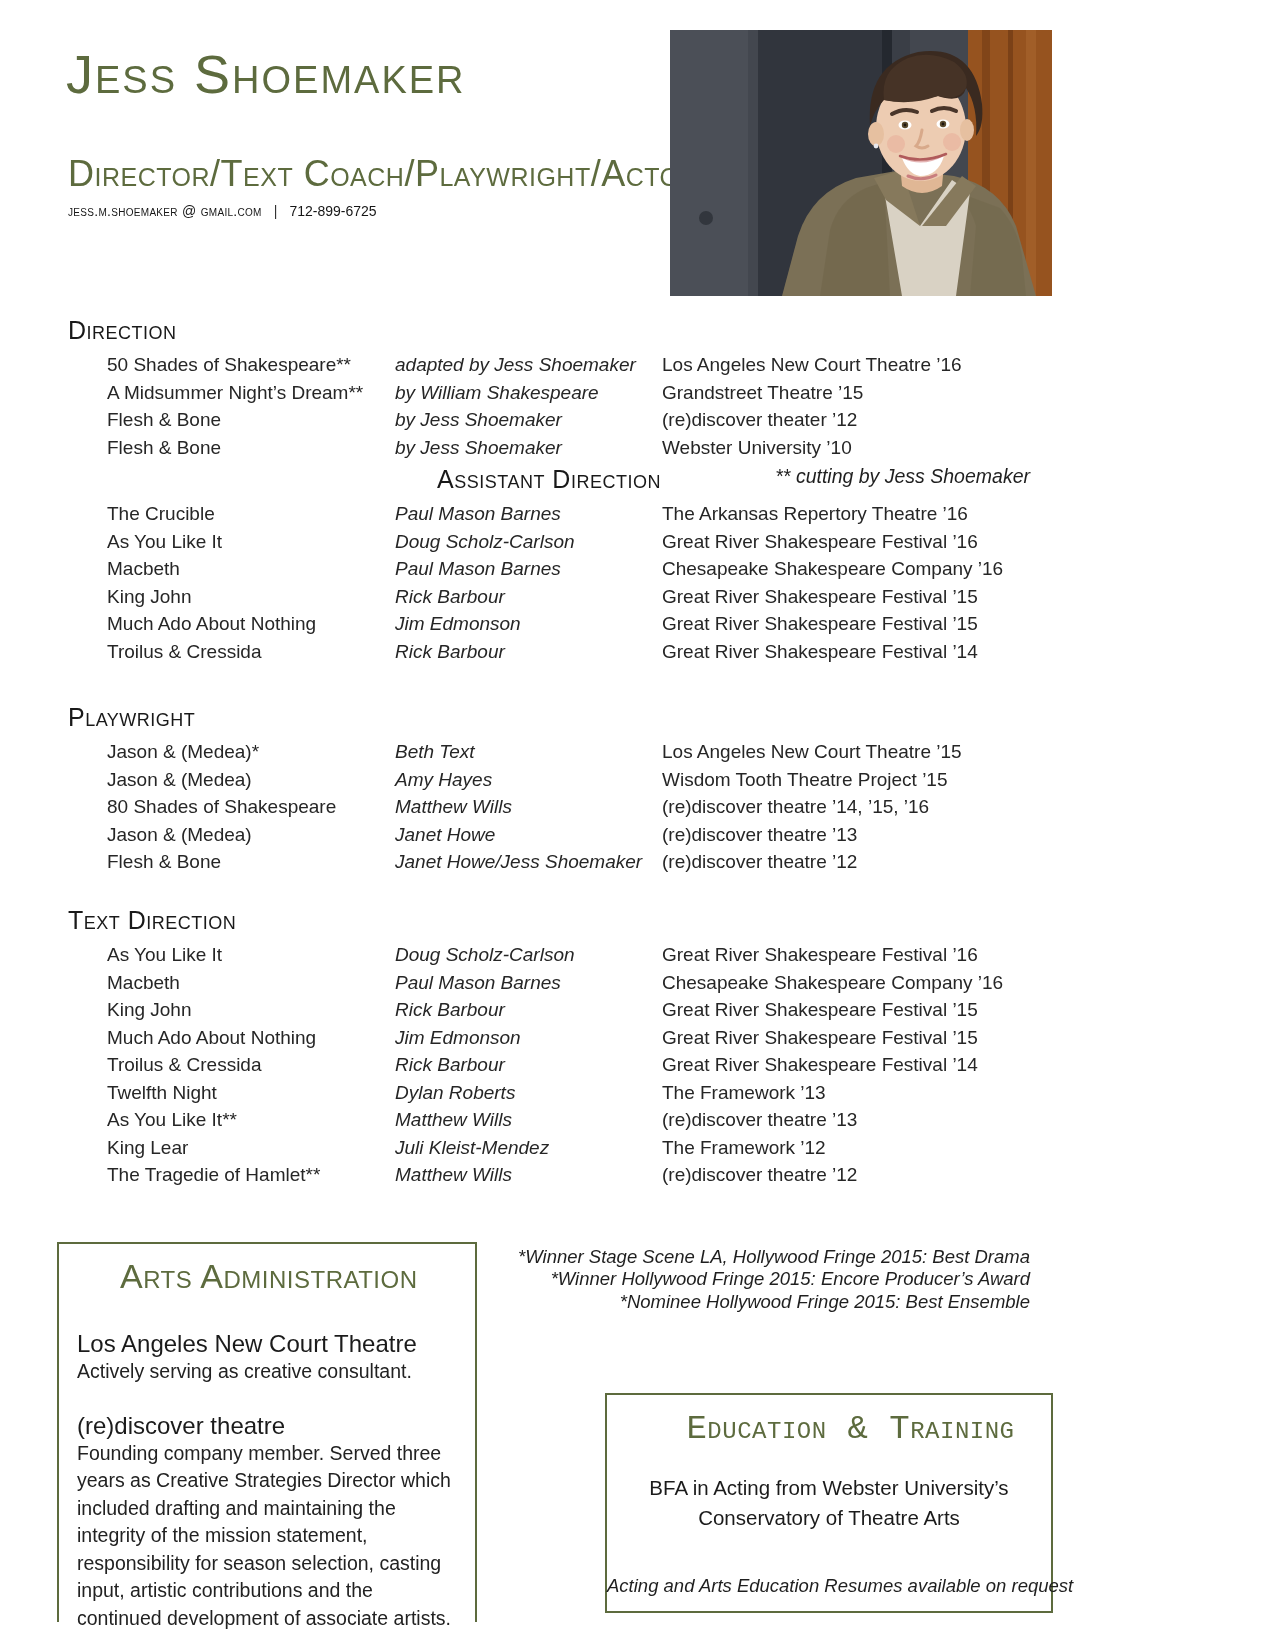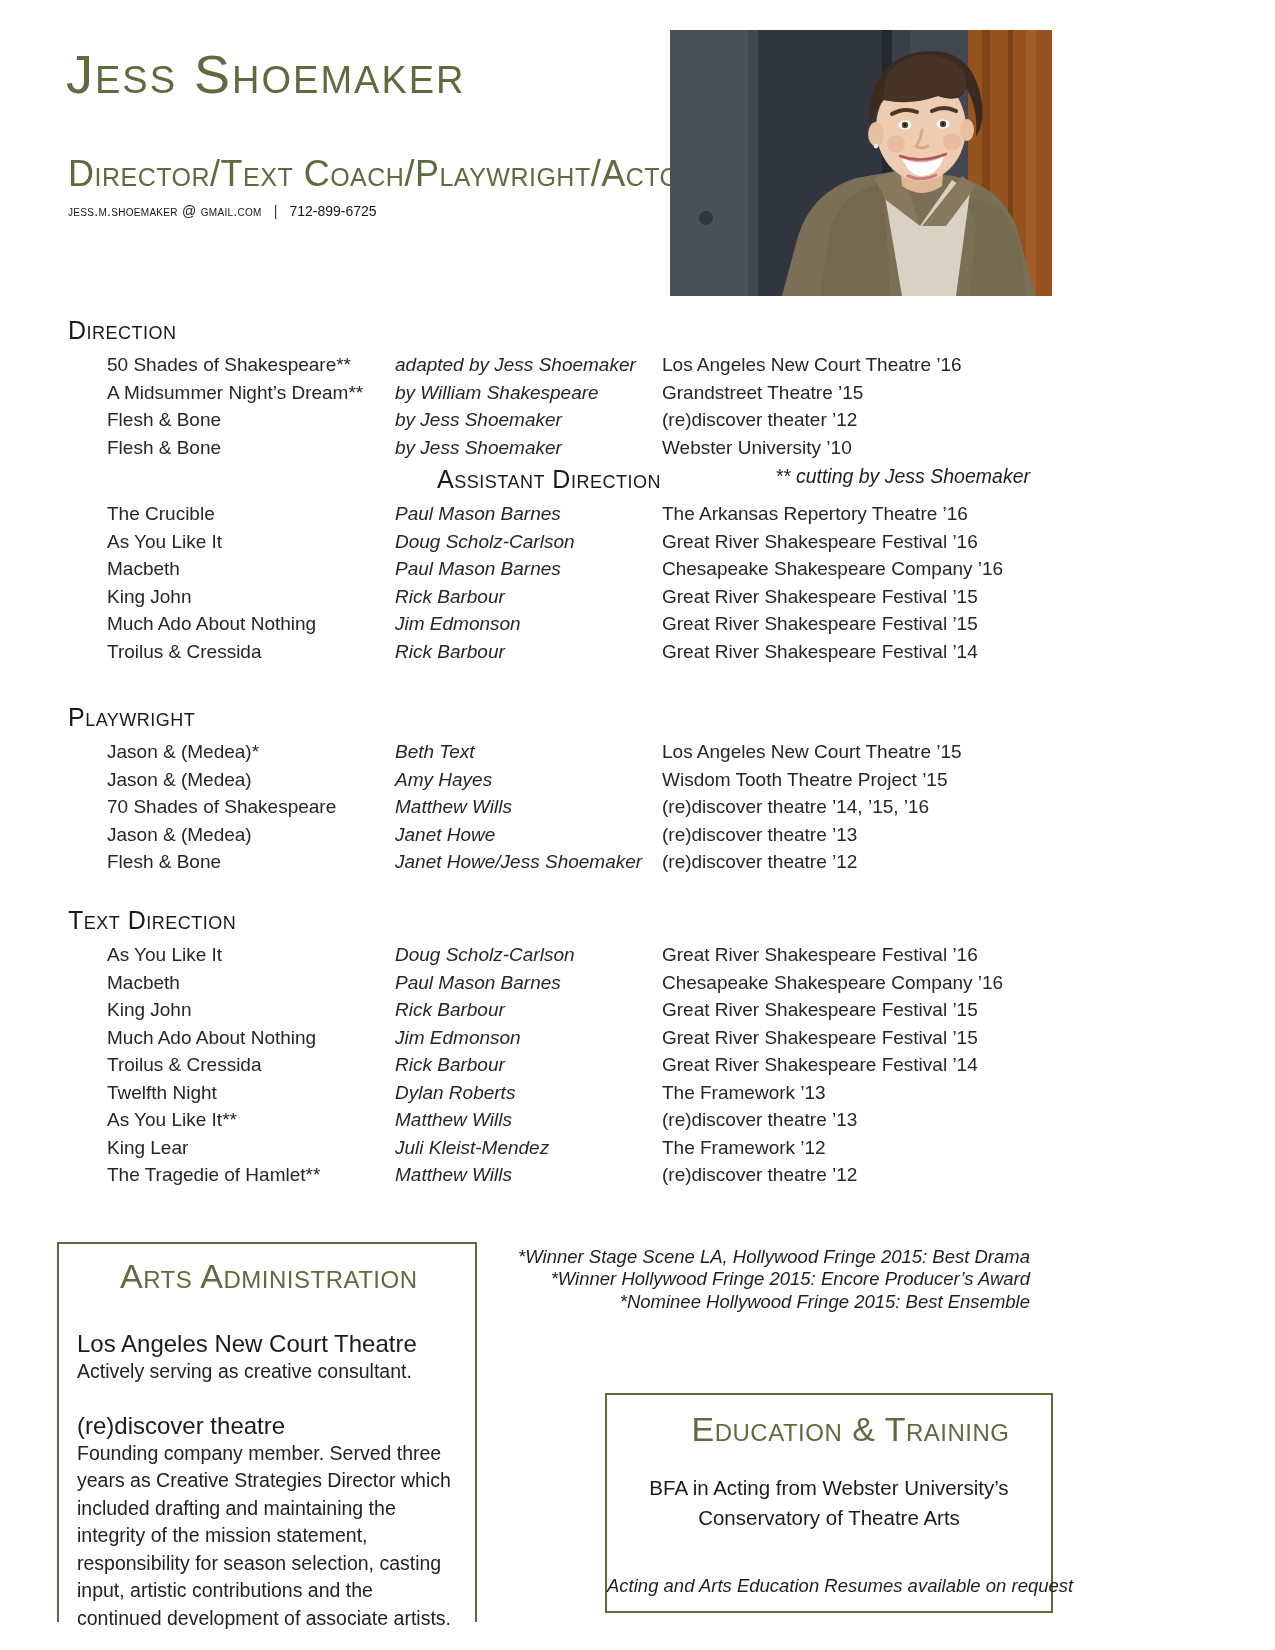--- a/index.html
+++ b/index.html
@@ -241,21 +241,21 @@
     <span class="c3">Los Angeles New Court Theatre ’15</span>
   </div>
 
   <div class="row">
     <span class="c1">Jason &amp; (Medea)</span>
     <span class="c2">Amy Hayes</span>
     <span class="c3">Wisdom Tooth Theatre Project ’15</span>
   </div>
 
   <div class="row">
-    <span class="c1">70 Shades of Shakespeare</span>
+    <span class="c1">80 Shades of Shakespeare</span>
     <span class="c2">Matthew Wills</span>
     <span class="c3">(re)discover theatre ’14, ’15, ’16</span>
   </div>
 
   <div class="row">
     <span class="c1">Jason &amp; (Medea)</span>
     <span class="c2">Janet Howe</span>
     <span class="c3">(re)discover theatre ’13</span>
   </div>
 
@@ -343,16 +343,16 @@
         <div class="arts-desc">Actively serving as creative consultant.</div>
       </div>
       <div class="arts-entry">
         <div class="arts-org">(re)discover theatre</div>
         <div class="arts-desc">Founding company member. Served three years as Creative Strategies Director which included drafting and maintaining the integrity of the mission statement, responsibility for season selection, casting input, artistic contributions and the continued development of associate artists.</div>
       </div>
     </div>
 </div>
 
 <div class="edu-box">
-  <div class="box-heading" style="">Education &amp; Training</div>
+  <div class="box-heading" style="font-family:Liberation Mono, monospace;">Education &amp; Training</div>
   <div class="edu-degree">BFA in Acting from Webster University’s Conservatory of Theatre Arts</div>
   <div class="edu-note">Acting and Arts Education Resumes available on request</div>
 </div>
 
 </body></html>

